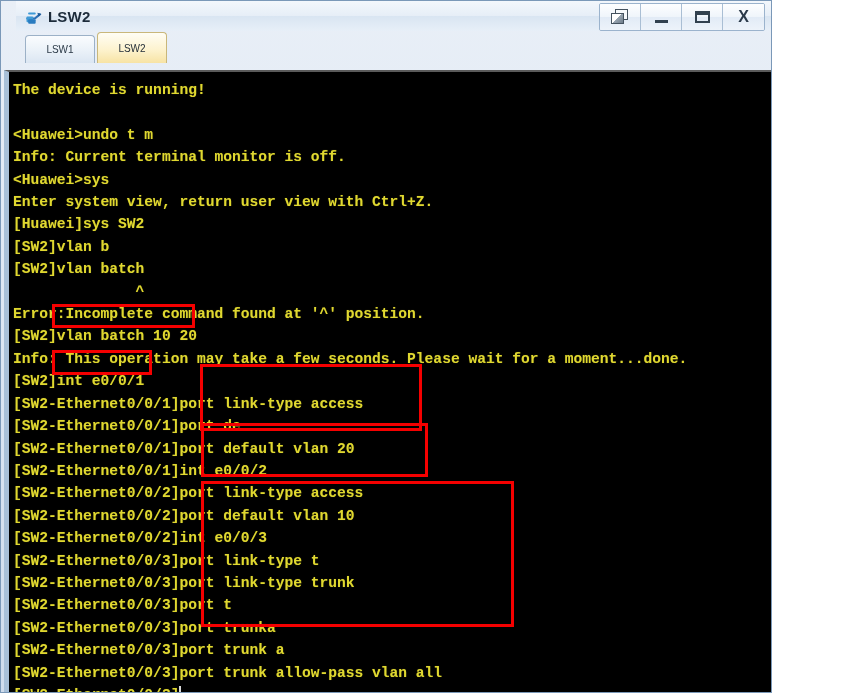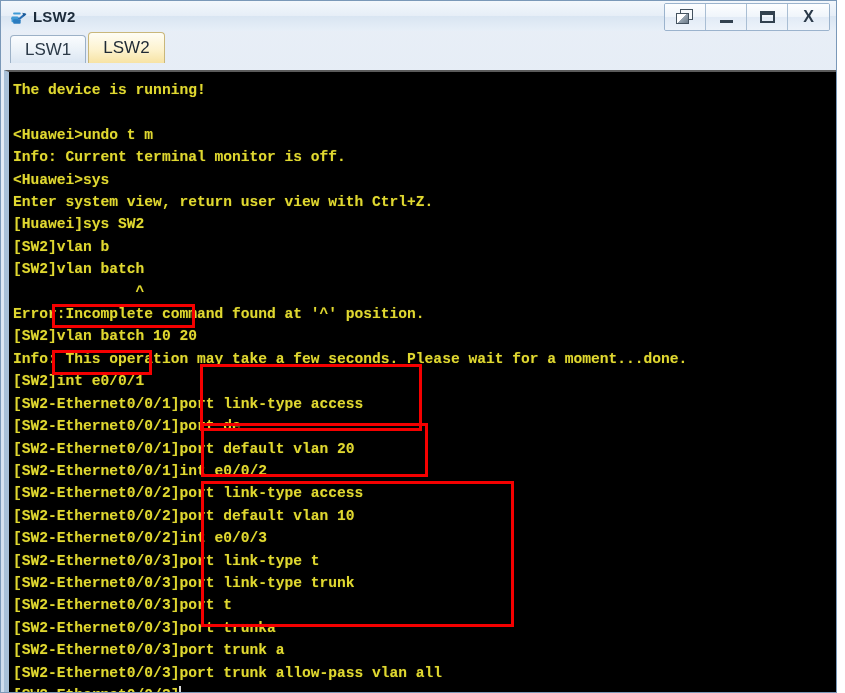--- a/index.html
+++ b/index.html
@@ -6,26 +6,27 @@
   html, body {
     margin: 0;
     padding: 0;
     background: #ffffff;
   }
   body {
     font-family: "Liberation Sans", sans-serif;
   }
   .app-window {
     position: relative;
-    width: 837px;
+    width: 772px;
     height: 693px;
     box-sizing: border-box;
     background: linear-gradient(to bottom, #e9eff7 0%, #dde7f3 45%, #cfdcec 100%);
     border: 1px solid #7a98b8;
     overflow: hidden;
+    padding-left: 15px;
   }
   
   .title-bar {
     position: relative;
     height: 30px;
     background: linear-gradient(to bottom, #f3f7fc 0%, #e6eef7 50%, #d9e5f2 51%, #e7eff8 100%);
     display: flex;
     align-items: center;
     padding-left: 8px;
     box-sizing: border-box;
@@ -110,21 +111,21 @@
     background: transparent;
   }
   .tab {
     height: 28px;
     min-width: 70px;
     padding: 0 14px;
     margin-right: 2px;
     display: flex;
     align-items: center;
     justify-content: center;
-    font-size: 17px;
+    font-size: 10px;
     color: #263340;
     border: 1px solid #9cb1c7;
     border-bottom: none;
     border-radius: 4px 4px 0 0;
     box-sizing: border-box;
     cursor: default;
   }
   .tab.inactive {
     background: linear-gradient(to bottom, #fafcfe 0%, #eaf1f8 55%, #dbe6f2 100%);
     color: #2c3a48;

